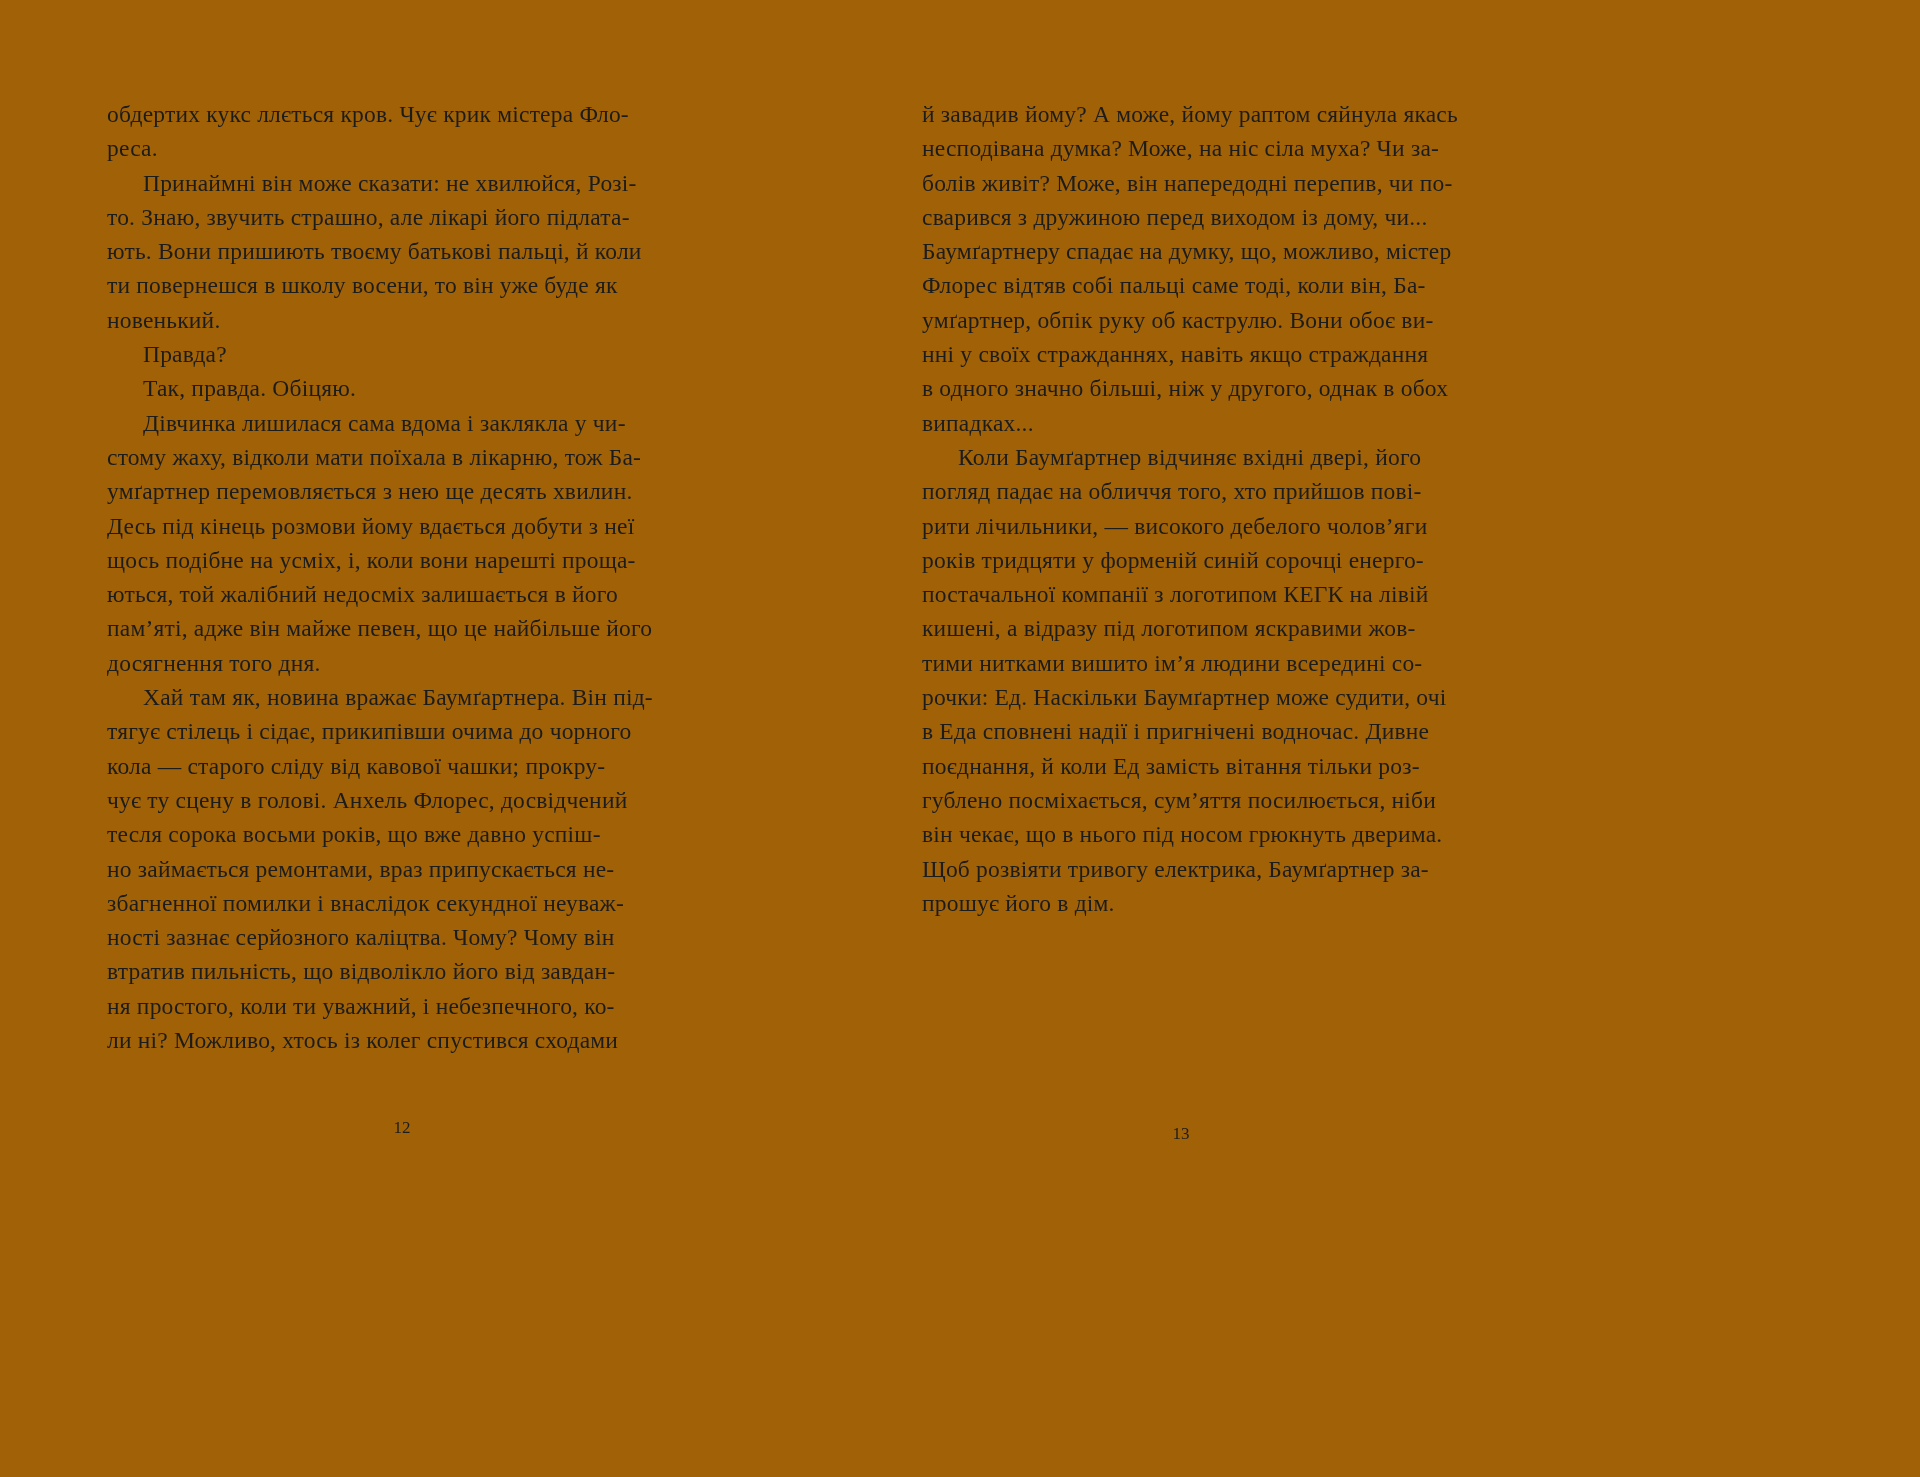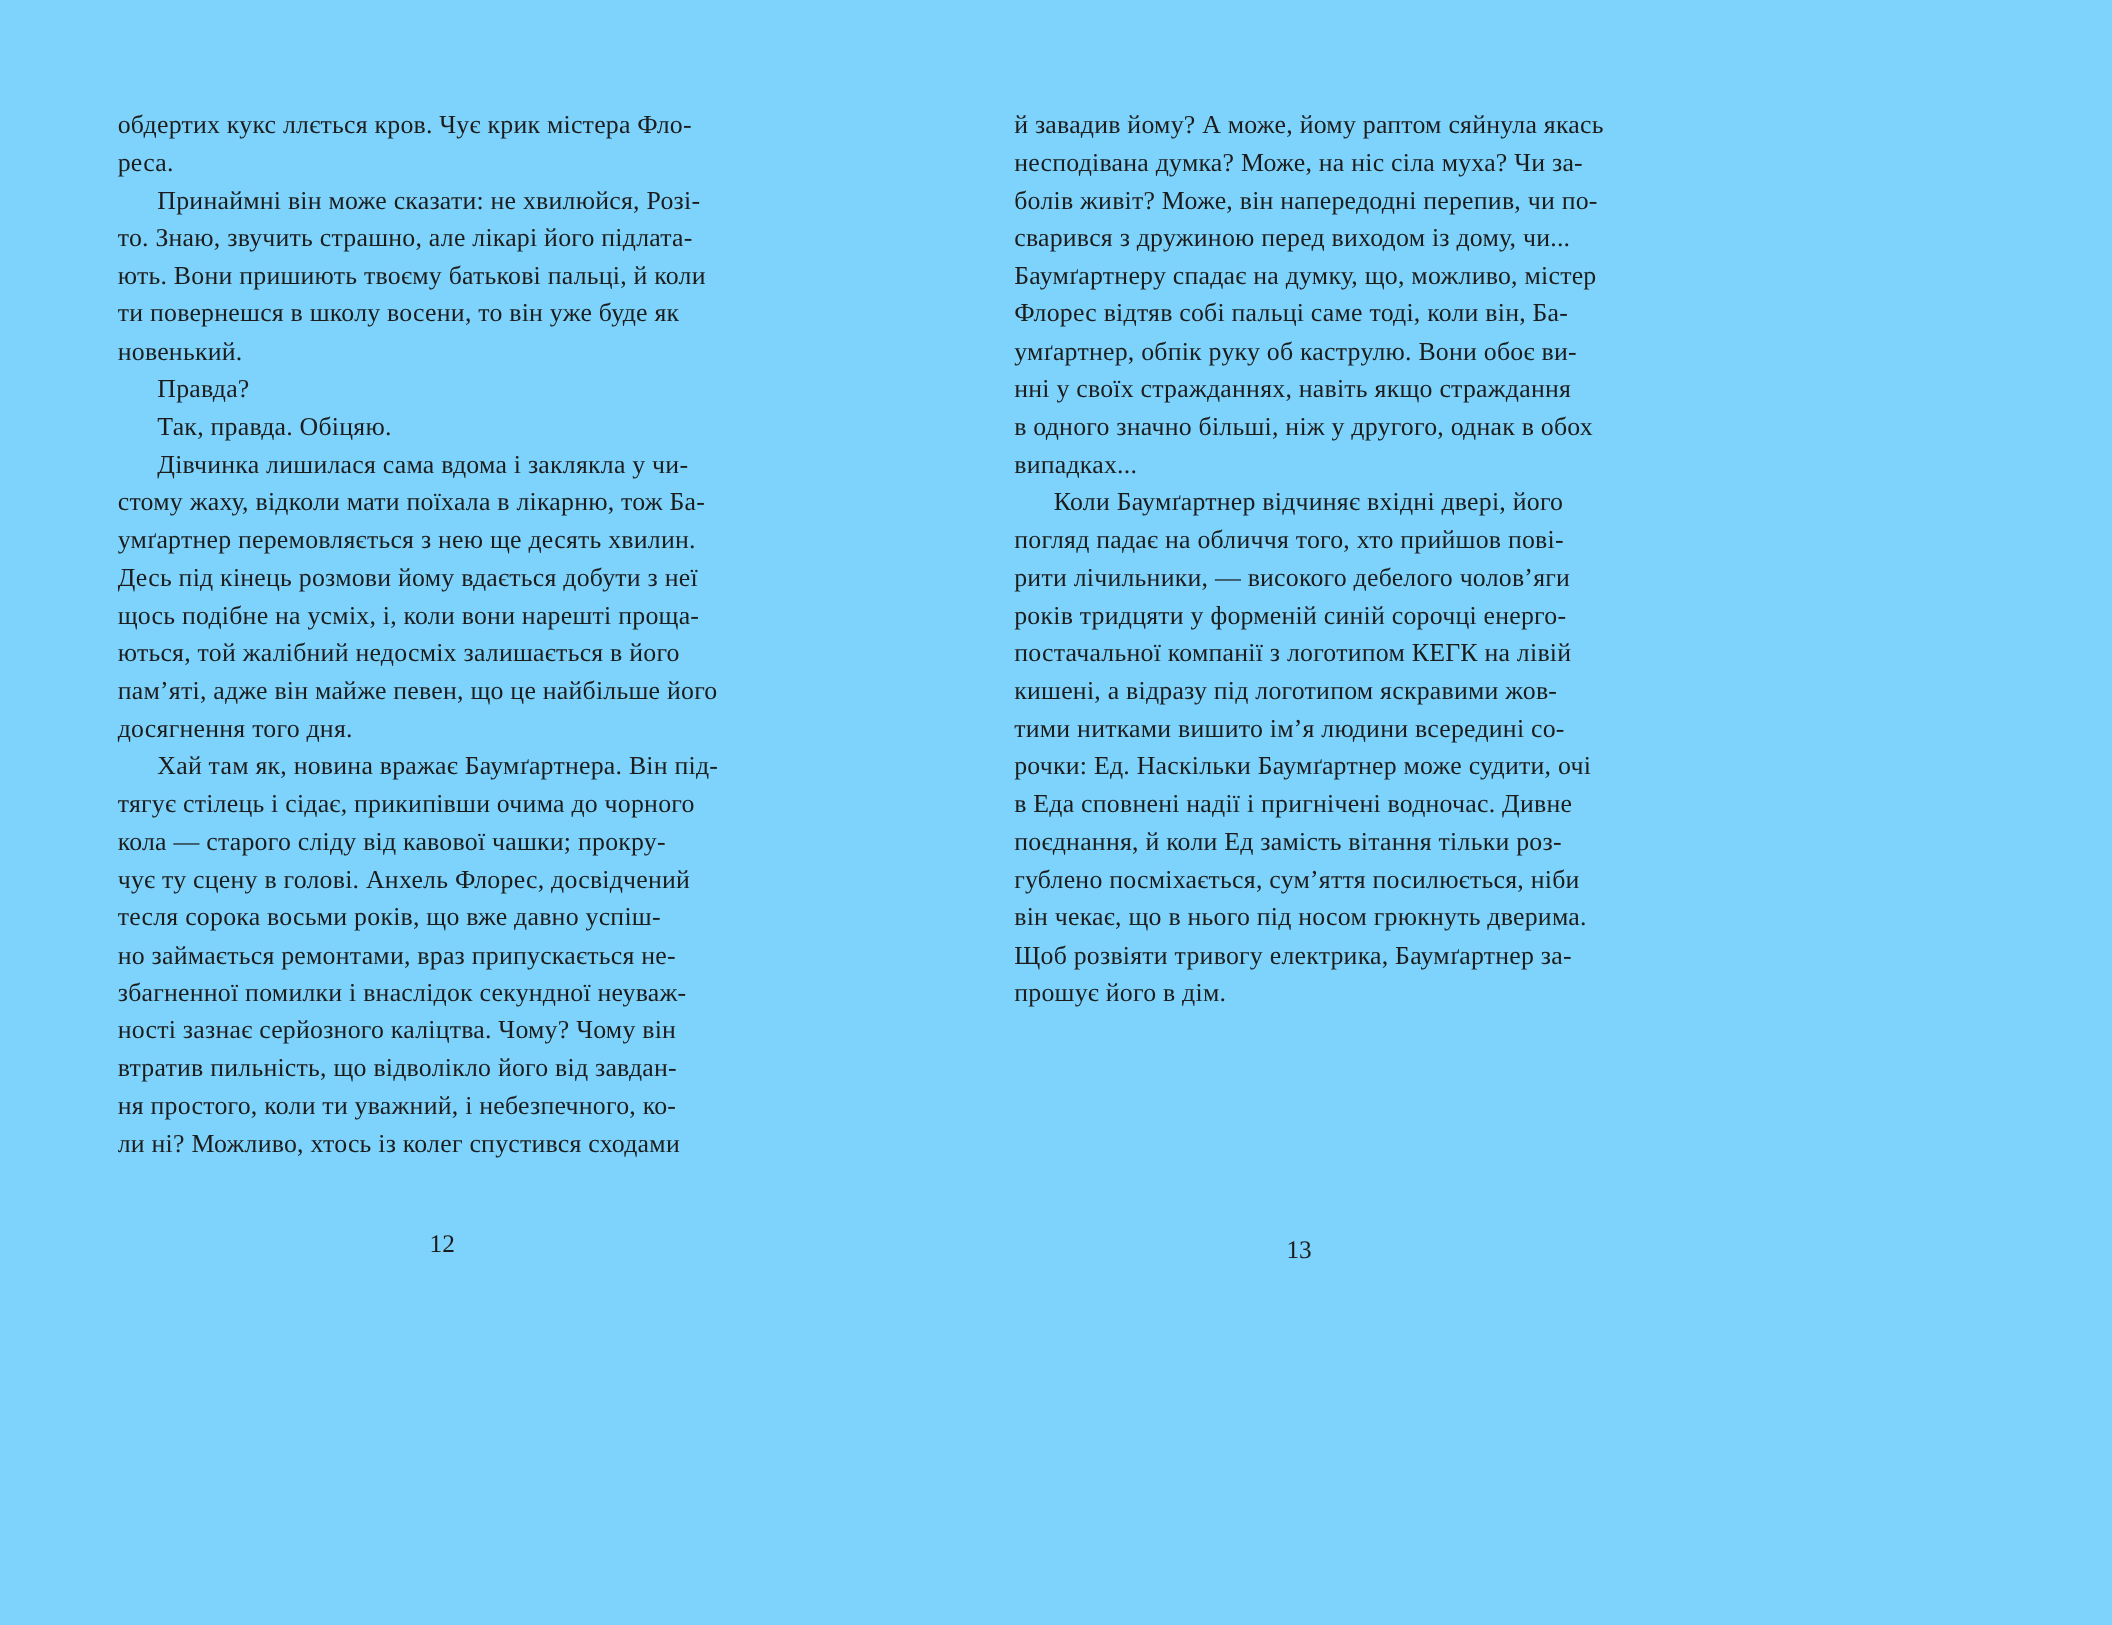--- a/index.html
+++ b/index.html
@@ -5,21 +5,21 @@
   html, body {
     margin: 0;
     padding: 0;
     background: #ffffff;
     font-family: "Liberation Serif", "DejaVu Serif", serif;
   }
   .spread {
     position: relative;
     width: 1920px;
     height: 1477px;
-    background: #7dd3fc;
+    background: #a16207;
     overflow: hidden;
   }
   .text-col {
     position: absolute;
     top: 97px;
     width: 590px;
     font-size: 23.5px;
     line-height: 34.3px;
     color: #1c1c1c;
     text-align: left;
@@ -30,21 +30,21 @@
     margin: 0;
     white-space: pre;      
     text-indent: 36px;     
     letter-spacing: 0.2px;
   }
   .para.no-indent { text-indent: 0; }
   .page-number {
     position: absolute;
     width: 590px;
     text-align: center;
-    font-size: 23px;
+    font-size: 17px;
     color: #1c1c1c;
   }
   .page-number.left-num  { left: 107px; top: 1118px; }
   .page-number.right-num { left: 886px; top: 1124px; text-align: center; }
 </style>
 </head>
 <body>
 
 <div class="spread">
 

